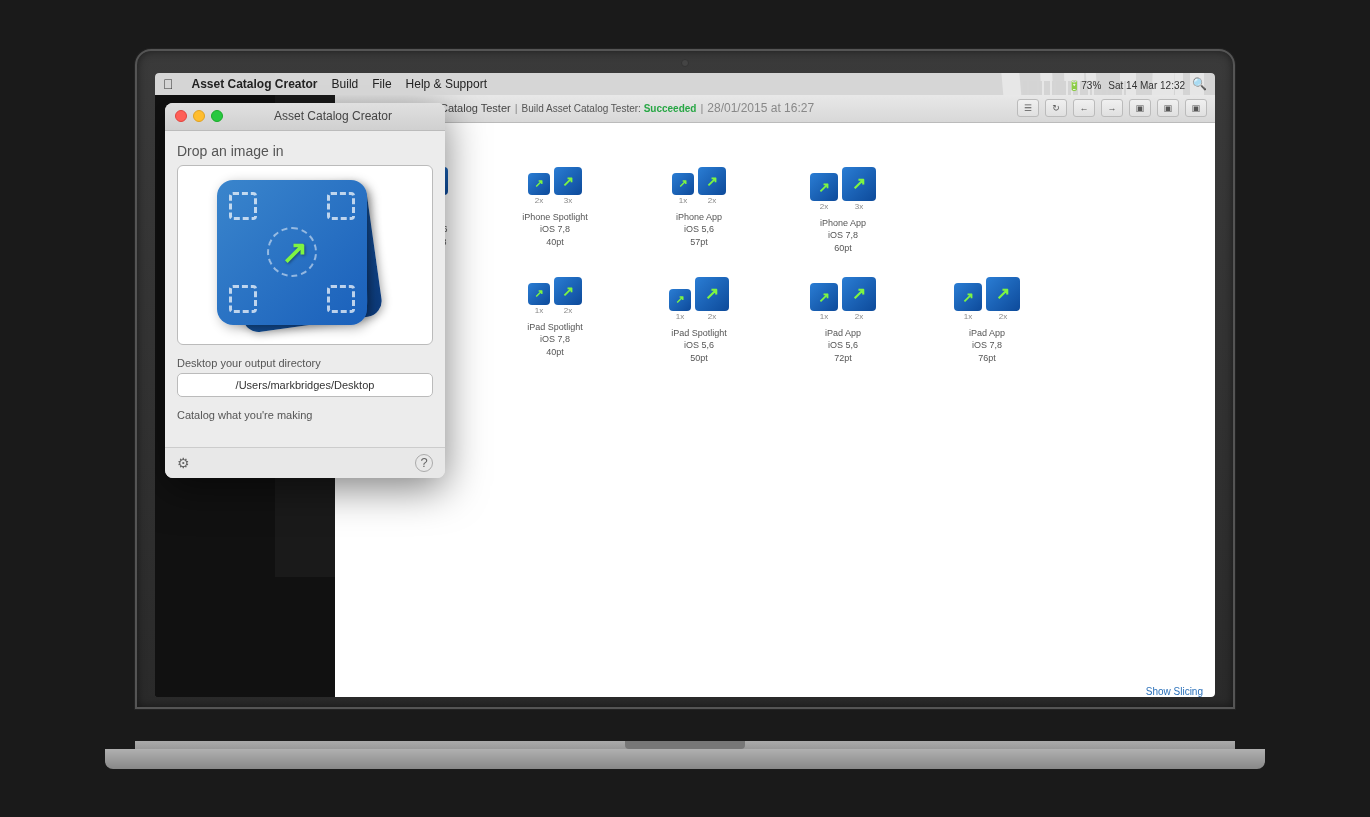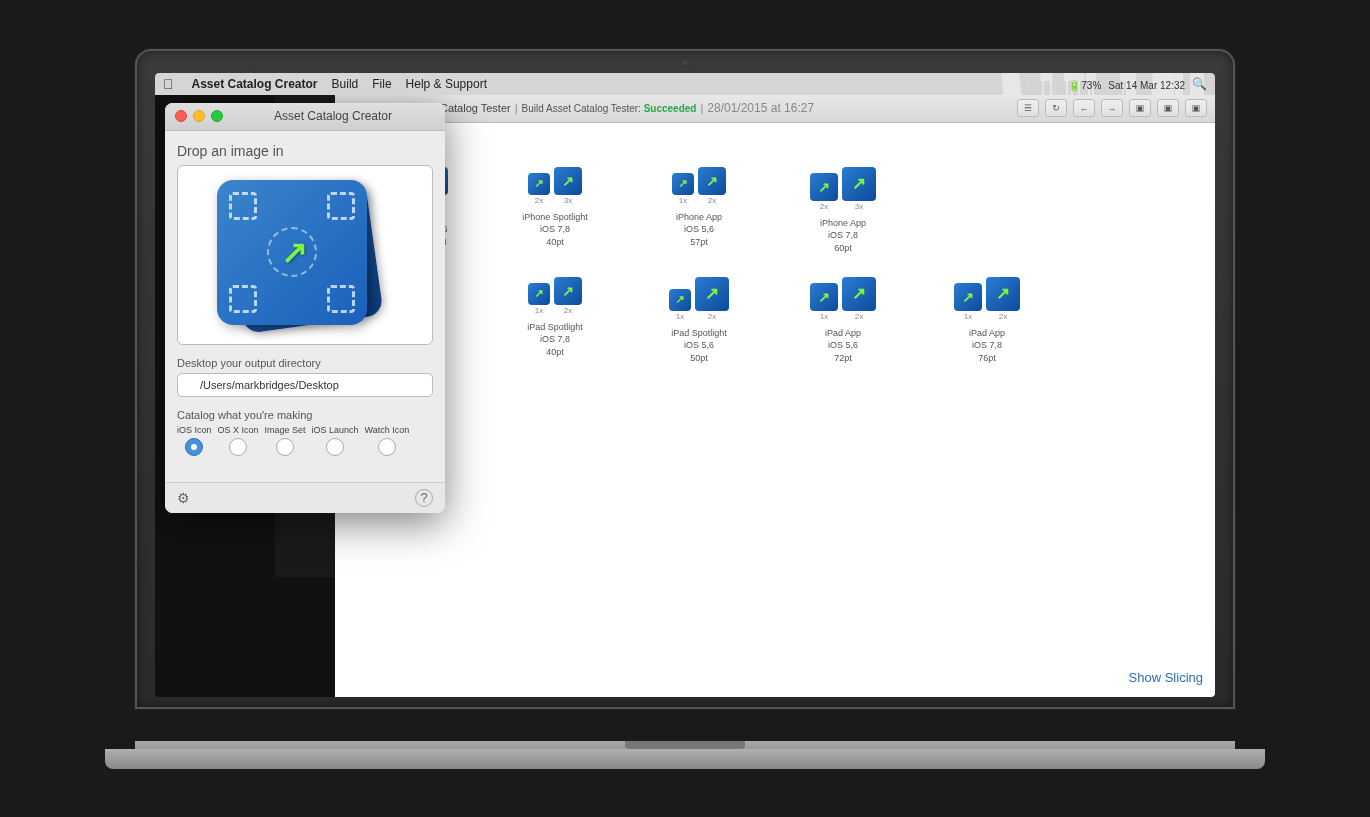--- a/index.html
+++ b/index.html
@@ -174,25 +174,26 @@
     .section-label {
       font-size: 11px;
       color: #555;
       margin-bottom: 4px;
     }
 
     .directory-box {
       background: white;
       border: 1px solid #bbb;
       border-radius: 5px;
-      padding: 5px 22px;
+      padding: 5px 8px;
       font-size: 11px;
       color: #333;
       margin-bottom: 12px;
       width: 100%;
+      text-align: center;
     }
 
     .radio-section {
       margin-bottom: 14px;
     }
 
     .radio-row {
       display: flex;
       align-items: center;
       gap: 6px;
@@ -697,21 +698,21 @@
                         <div class="asset-icon asset-icon-xl" style="background:linear-gradient(135deg,#2a7dd4,#0d4a9a);"></div>
                         <div class="asset-scale">1x</div>
                       </div>
                     </div>
                     <div class="asset-desc">CarPlay<br>iOS 8<br>120pt</div>
                   </div>
                 </div>
 
               </div>
 
-              <div style="position:absolute;bottom:12px;right:12px;font-size:13px;color:#2a70b9;z-index:20;">Show Slicing</div>
+              <div style="position:absolute;bottom:0;right:12px;font-size:10px;color:#2a70b9;z-index:20;">Show Slicing</div>
             </div>
           </div>
         </div>
 
         <div class="app-window">
 
           <div class="window-titlebar">
             <div class="traffic-lights">
               <div class="traffic-light tl-red"></div>
               <div class="traffic-light tl-yellow"></div>
@@ -744,47 +745,20 @@
                   <div style="position:absolute;top:50%;left:50%;transform:translate(-40%,-50%);color:#7ef542;font-size:32px;font-weight:bold;text-shadow:1px 1px 3px rgba(0,0,0,0.4);">↗</div>
                 </div>
               </div>
             </div>
 
             <div class="section-label">Desktop your output directory</div>
             <div class="directory-box">/Users/markbridges/Desktop</div>
 
             <div class="radio-section">
               <div class="section-label">Catalog what you're making</div>
-              <div class="radio-row">
-
-                <div class="radio-item">
-                  <div class="radio-label">iOS Icon</div>
-                  <div class="radio-btn selected"></div>
-                </div>
-
-                <div class="radio-item">
-                  <div class="radio-label">OS X Icon</div>
-                  <div class="radio-btn"></div>
-                </div>
-
-                <div class="radio-item">
-                  <div class="radio-label">Image Set</div>
-                  <div class="radio-btn"></div>
-                </div>
-
-                <div class="radio-item">
-                  <div class="radio-label">iOS Launch</div>
-                  <div class="radio-btn"></div>
-                </div>
-
-                <div class="radio-item">
-                  <div class="radio-label">Watch Icon</div>
-                  <div class="radio-btn"></div>
-                </div>
-              </div>
             </div>
 
           </div>
 
           <div class="window-footer">
             <span style="font-size:14px;color:#666;">⚙</span>
             <span style="font-size:13px;color:#666;width:18px;height:18px;border-radius:50%;border:1px solid #aaa;display:flex;align-items:center;justify-content:center;">?</span>
           </div>
         </div>
 

